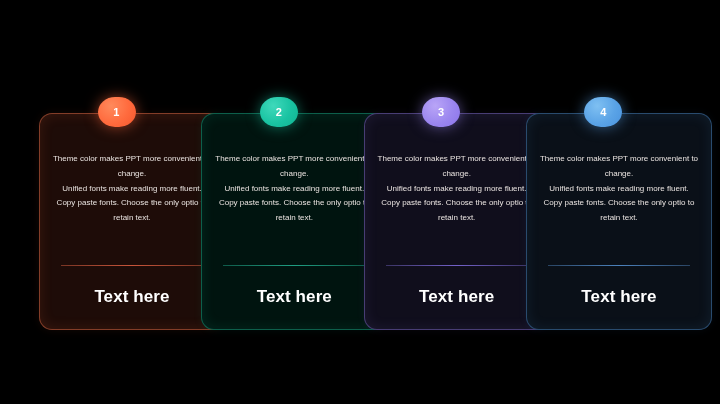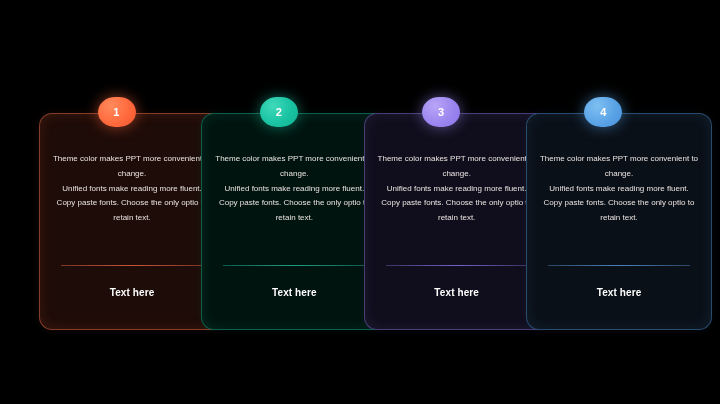--- a/index.html
+++ b/index.html
@@ -133,21 +133,21 @@
   .divider.d3 { background: linear-gradient(90deg, #3b3465 0%, #7361c9 50%, #3b3465 100%); }
   .divider.d4 { background: linear-gradient(90deg, #2a4564 0%, #4c82bd 50%, #2a4564 100%); }
 
   .card-title {
     position: absolute;
     left: 0;
     right: 0;
     top: 173px;
     text-align: center;
     color: #ffffff;
-    font-size: 10px;
+    font-size: 17px;
     font-weight: bold;
     letter-spacing: 0.1px;
   }
 </style>
 </head>
 <body>
 
 <div id="slide">
 
   <div id="cards-row">

